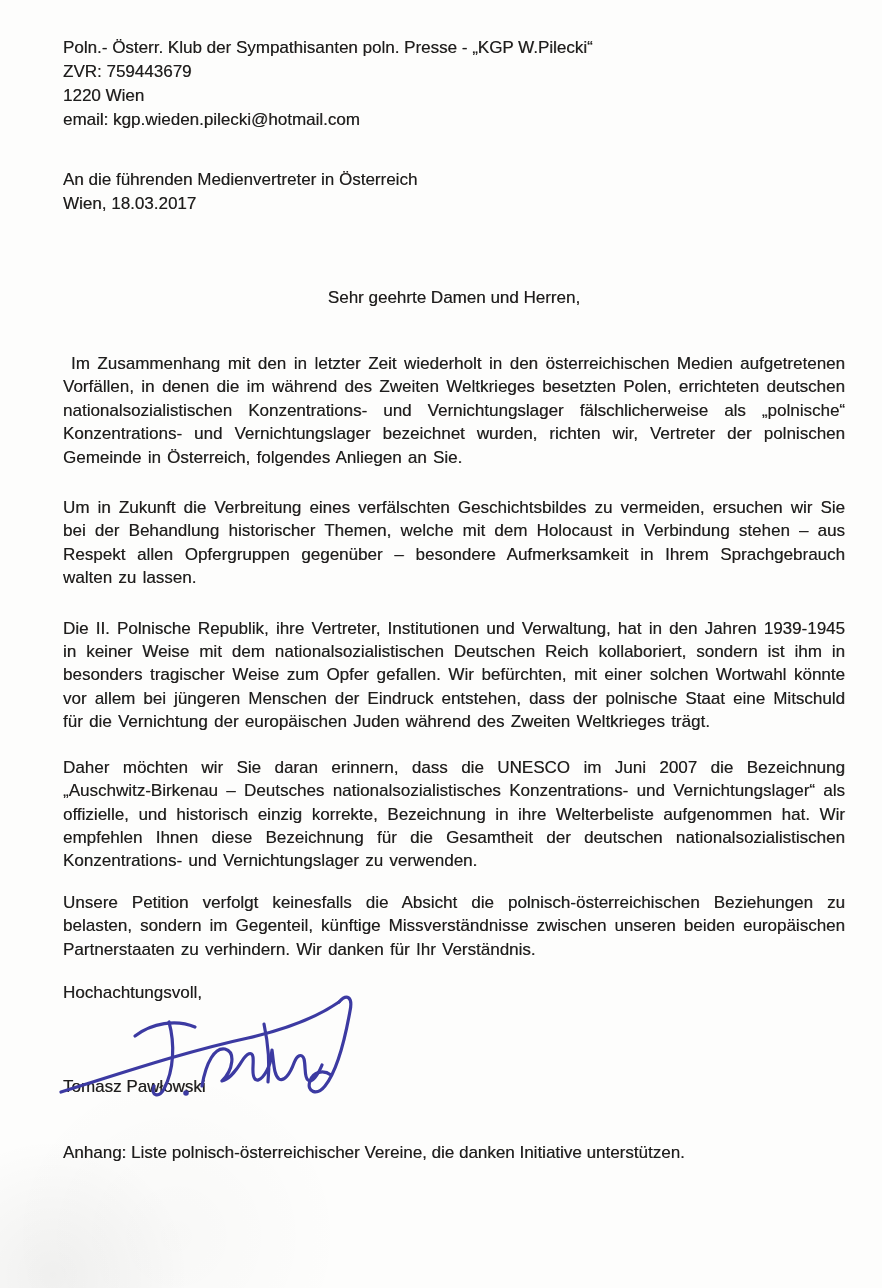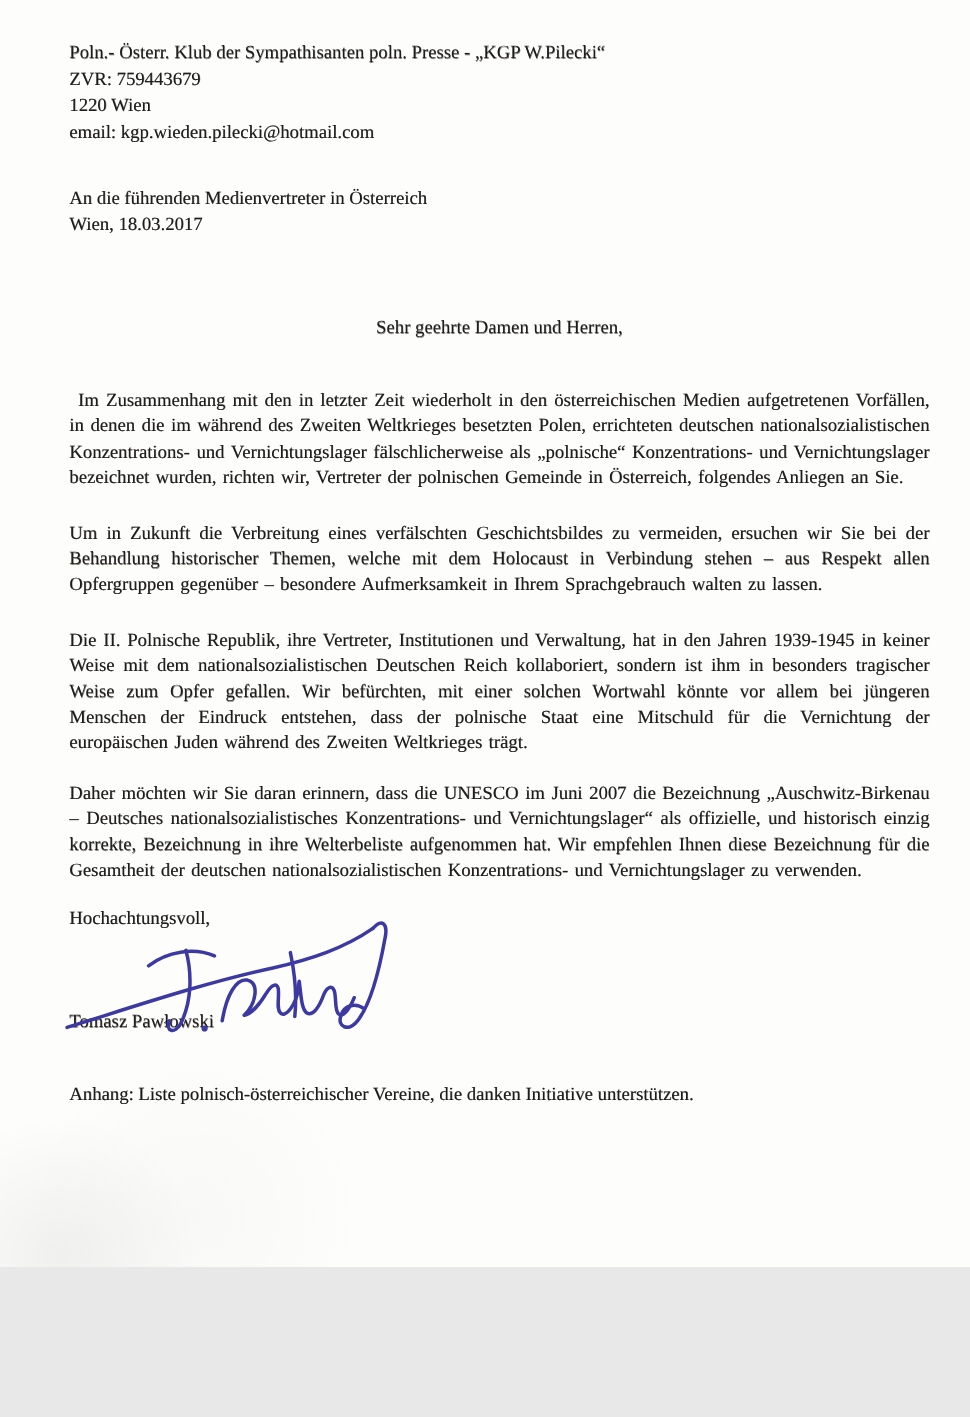--- a/index.html
+++ b/index.html
@@ -1,26 +1,26 @@
 <!DOCTYPE html>
 <html><head>
 <meta charset="utf-8">
 <style>
   html, body { margin: 0; padding: 0; background: #e8e8e8; }
   .page {
     position: relative;
     width: 882px;
-    height: 1152px;
+    height: 1288px;
     margin: 0 auto;
     background-color: #fdfdfc;
     background-image:
       radial-gradient(circle at 6% 99%, rgba(0,0,0,0.05), transparent 9%),
       radial-gradient(circle at 20% 96%, rgba(0,0,0,0.02), transparent 12%);
     color: #1d1d1d;
-    font-family: Liberation Serif, serif;
+    font-family: Liberation Sans, sans-serif;
     font-size: 17px;
     overflow: hidden;
     box-sizing: border-box;
     padding: 36px 37px 16px 63px;
     text-shadow: 0.35px 0.2px 0.3px rgba(40,30,20,0.55);
   }
   .sender div { line-height: 24px; white-space: nowrap; }
   .addr-row {
     margin-top: 36px;
     display: flex;
@@ -66,20 +66,21 @@
     <div>An die führenden Medienvertreter in Österreich</div>
     <div class="date">Wien, 18.03.2017</div>
   </div>
 
   <div class="salutation">Sehr geehrte Damen und Herren,</div>
 
   <p class="para first">Im Zusammenhang mit den in letzter Zeit wiederholt in den österreichischen Medien aufgetretenen Vorfällen, in denen die im während des Zweiten Weltkrieges besetzten Polen, errichteten deutschen nationalsozialistischen Konzentrations- und Vernichtungslager fälschlicherweise als „polnische“ Konzentrations- und Vernichtungslager bezeichnet wurden, richten wir, Vertreter der polnischen Gemeinde in Österreich, folgendes Anliegen an Sie.</p>
   <p class="para">Um in Zukunft die Verbreitung eines verfälschten Geschichtsbildes zu vermeiden, ersuchen wir Sie bei der Behandlung historischer Themen, welche mit dem Holocaust in Verbindung stehen – aus Respekt allen Opfergruppen gegenüber – besondere Aufmerksamkeit in Ihrem Sprachgebrauch walten zu lassen.</p>
   <p class="para">Die II. Polnische Republik, ihre Vertreter, Institutionen und Verwaltung, hat in den Jahren 1939-1945 in keiner Weise mit dem nationalsozialistischen Deutschen Reich kollaboriert, sondern ist ihm in besonders tragischer Weise zum Opfer gefallen. Wir befürchten, mit einer solchen Wortwahl könnte vor allem bei jüngeren Menschen der Eindruck entstehen, dass der polnische Staat eine Mitschuld für die Vernichtung der europäischen Juden während des Zweiten Weltkrieges trägt.</p>
   <p class="para p4">Daher möchten wir Sie daran erinnern, dass die UNESCO im Juni 2007 die Bezeichnung „Auschwitz-Birkenau  –  Deutsches nationalsozialistisches Konzentrations- und Vernichtungslager“ als offizielle, und historisch einzig korrekte, Bezeichnung in ihre Welterbeliste aufgenommen hat. Wir empfehlen Ihnen diese Bezeichnung für die Gesamtheit der deutschen nationalsozialistischen Konzentrations- und Vernichtungslager zu verwenden.</p>
+  <p class="para p5">Unsere Petition verfolgt keinesfalls die Absicht die polnisch-österreichischen Beziehungen zu belasten, sondern im Gegenteil, künftige Missverständnisse zwischen unseren beiden europäischen Partnerstaaten zu verhindern. Wir danken für Ihr Verständnis.</p>
 
   <div class="closing">Hochachtungsvoll,</div>
 
   <div class="sig-area">
     <svg width="340" height="118" viewBox="0 0 340 118" fill="none" stroke="#3c3aa2" stroke-width="3.2" stroke-linecap="round" stroke-linejoin="round">
 
       <path d="M 6 101 C 58 85, 128 61, 193 47 C 228 39, 258 29, 284 11"></path>
 
       <path d="M 284 11 C 292 2, 298 6, 295 20 C 290 48, 282 80, 270 95 C 262 105, 251 101, 255 90 C 258 81, 268 78, 276 84"></path>
 

